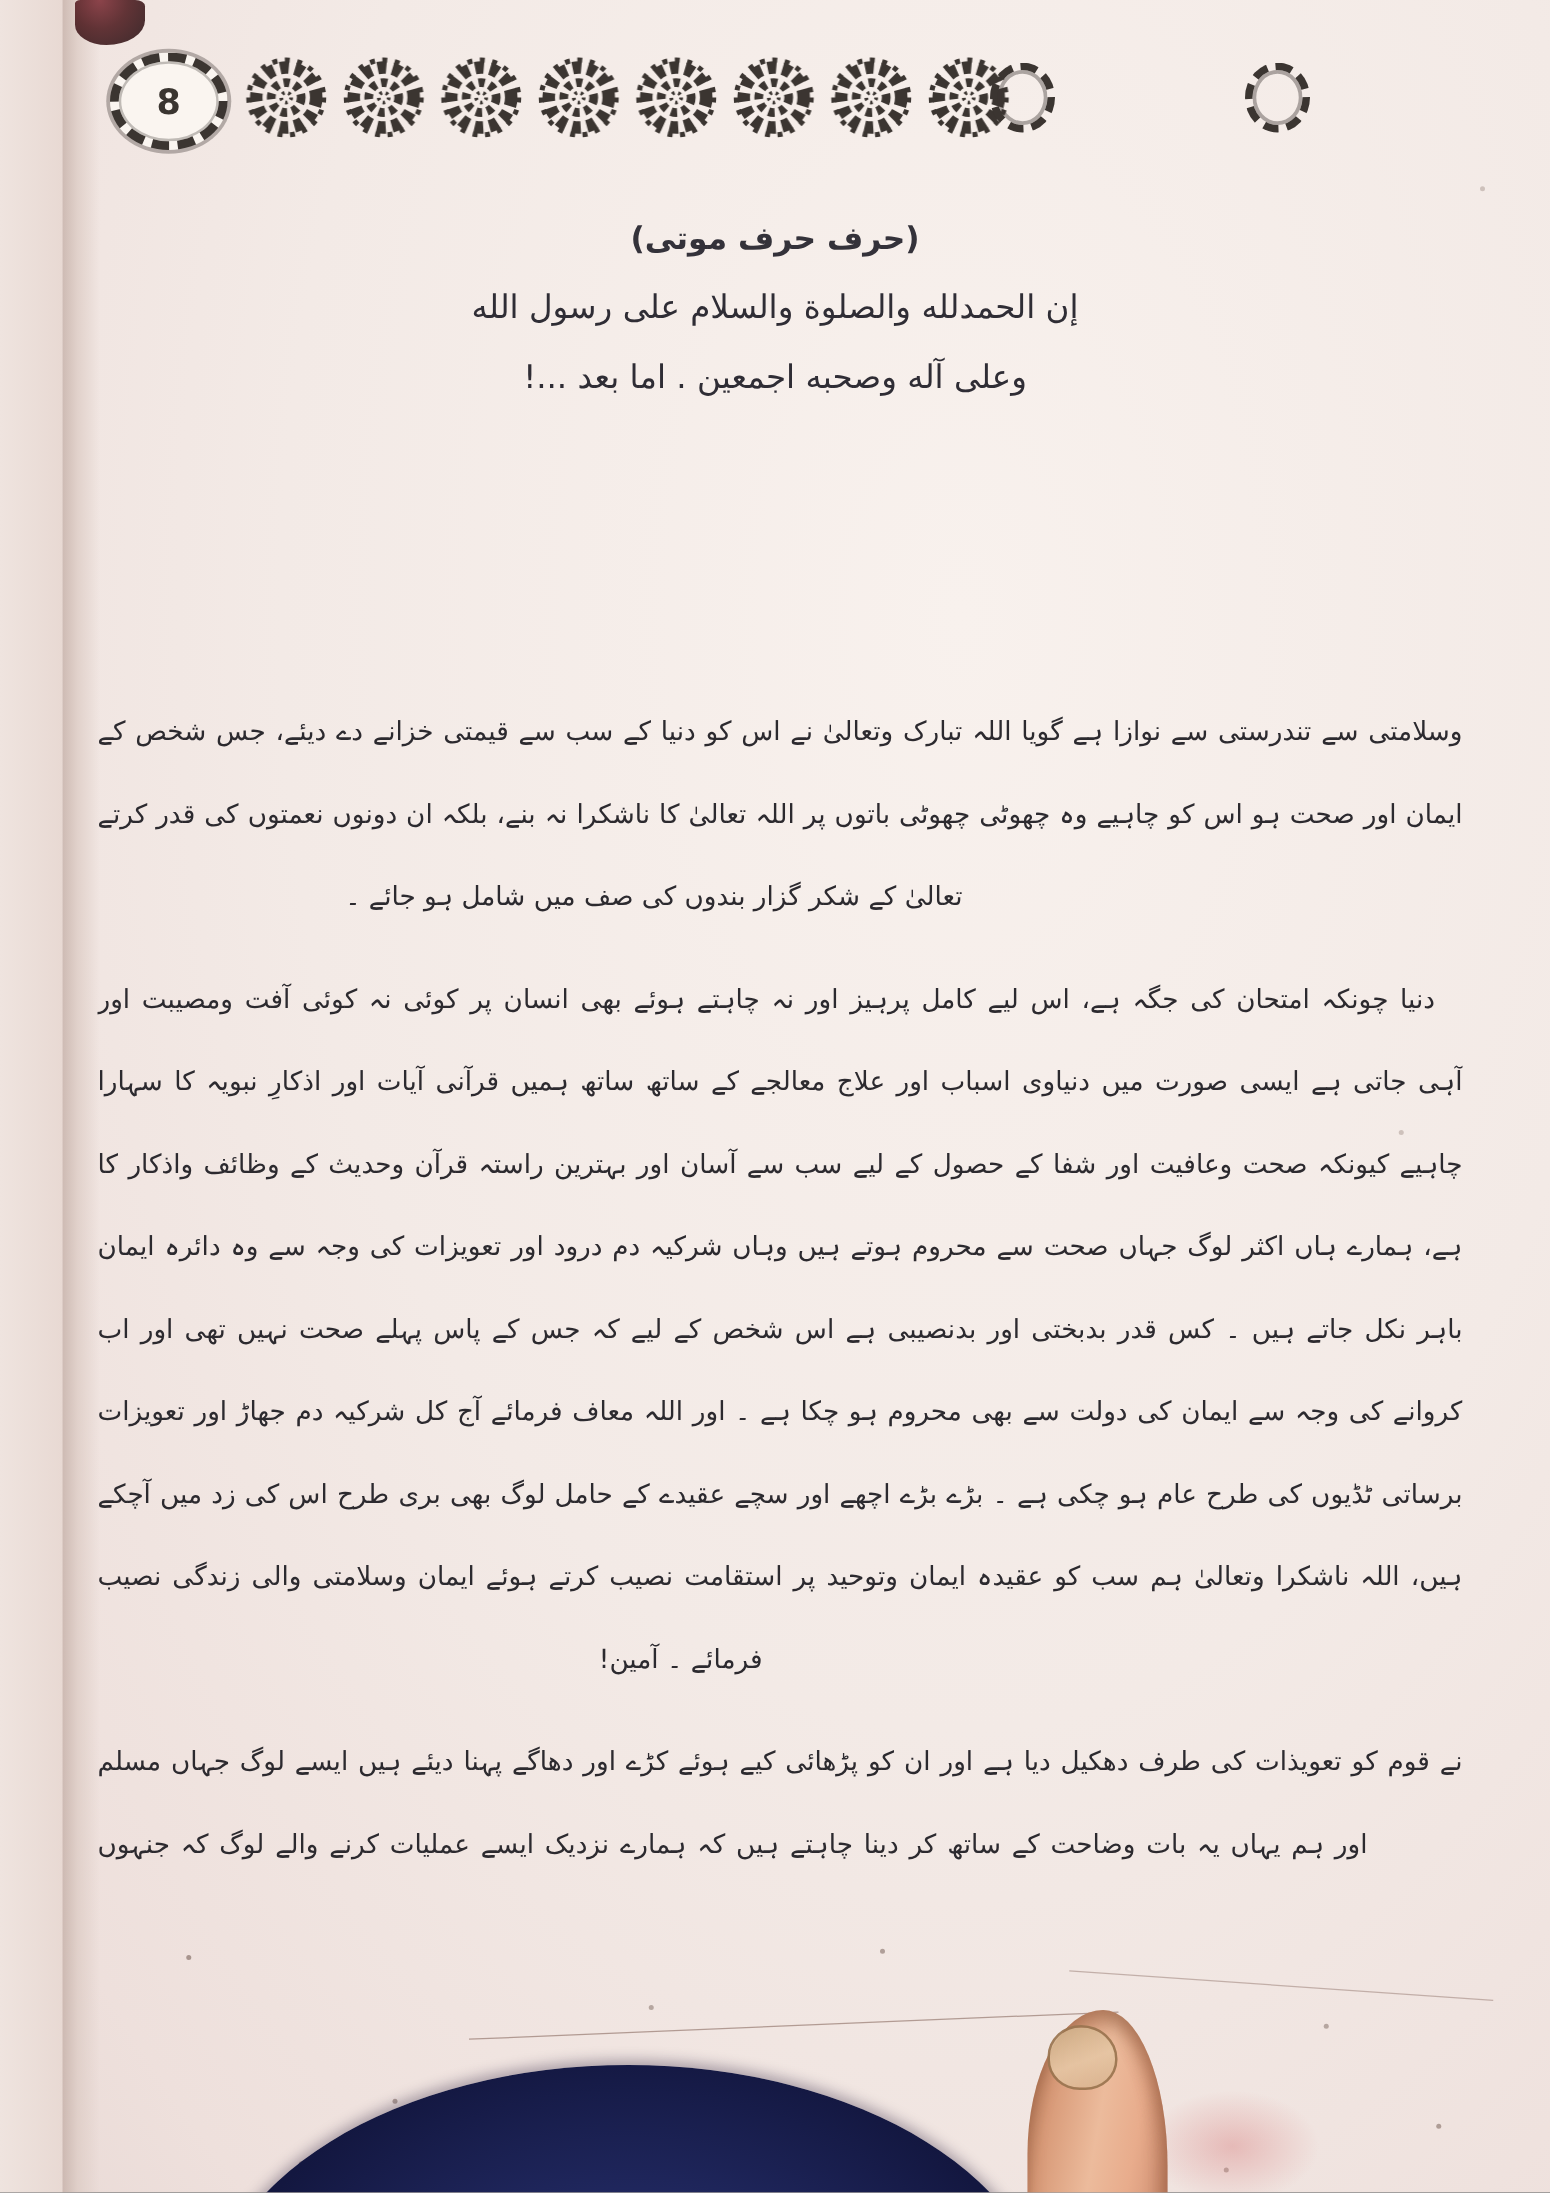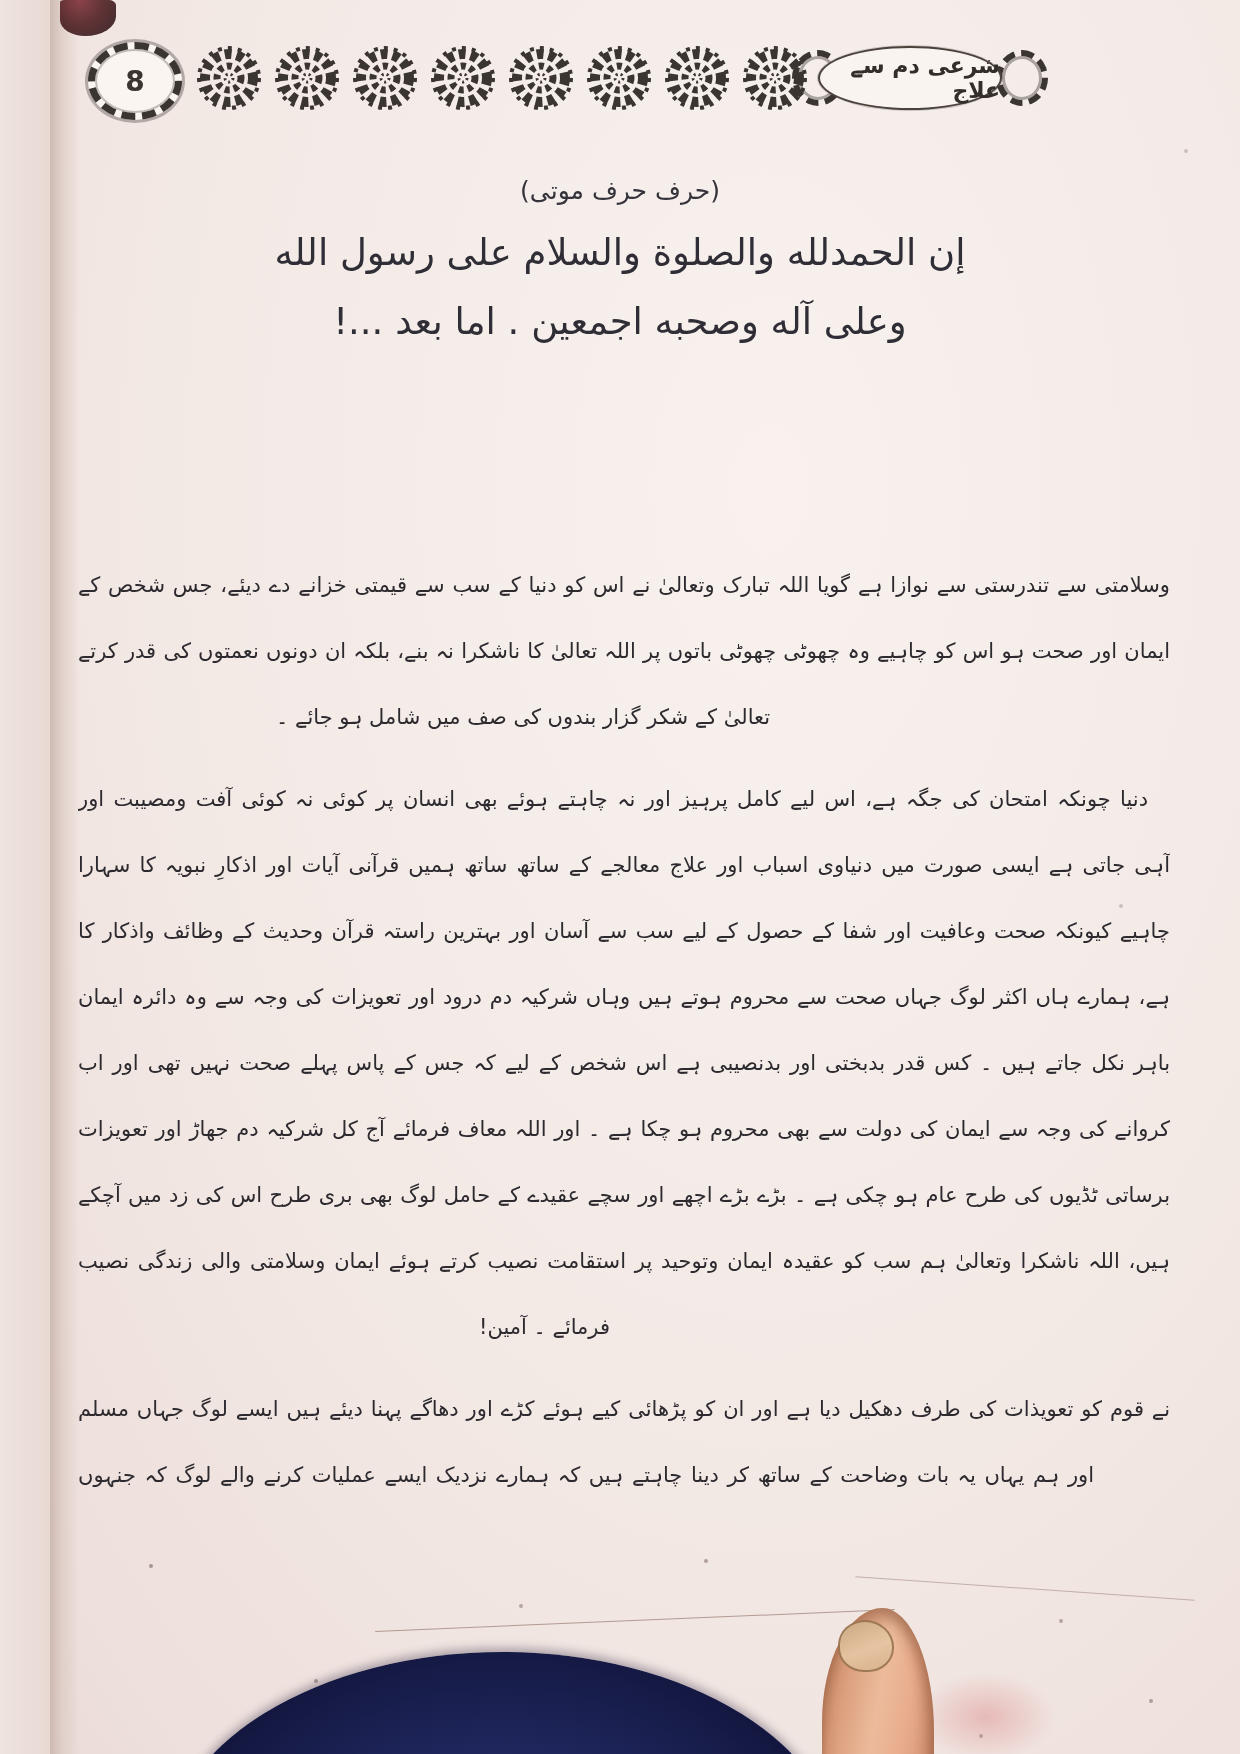--- a/index.html
+++ b/index.html
@@ -90,22 +90,22 @@
   }
   .rosette-left  { left:792px; z-index:1; }
   .rosette-right { left:996px; z-index:1; }
   
   .title-block { position:absolute; left:0; top:168px; width:100%; text-align:center; direction:rtl; }
   .main-title {
     font-size:62px; font-weight:bold; color:#3d3c46;
     text-shadow:1px 1px 0 rgba(60,58,70,.35);
     line-height:130px;
   }
-  .subtitle { font-size:25px; font-weight:normal; color:#34323a; margin-top:8px; }
-  .arabic-line { font-size:37px; color:#2f2d35; margin-top:26px; }
+  .subtitle { font-size:25px; font-weight:bold; color:#34323a; margin-top:8px; }
+  .arabic-line { font-size:26px; color:#2f2d35; margin-top:26px; }
   
   .body-text {
     position:absolute; left:78px; top:552px; width:1092px;
     direction:rtl; font-size:21px; color:#2c2a2f;
   }
   .para { margin-bottom:16px; }
   .bline {
     height:66px; line-height:66px; overflow:hidden;
     text-align:justify; text-align-last:justify;
   }
@@ -138,23 +138,20 @@
               <circle cx="39" cy="38" r="24" stroke-width="10" stroke-dasharray="7 5"></circle>
               <circle cx="39" cy="38" r="12" stroke-width="7" stroke-dasharray="5 4"></circle>
               <circle cx="39" cy="38" r="4" stroke-width="3" stroke-dasharray="2 3"></circle>
             </g>
           </pattern>
         </defs>
         <rect width="622" height="76" fill="url(#ros)"></rect>
       </svg>
     </div>
     <div class="rosette-small rosette-left"></div>
-    <div class="cartouche">
-      <span>شرعی دم سے علاج</span>
-    </div>
     <div class="rosette-small rosette-right"></div>
   </header>
 
   <section class="title-block">
     <div class="subtitle">(حرف حرف موتی)</div>
     <div class="arabic-line">إن الحمدلله والصلوة والسلام على رسول الله</div>
     <div class="arabic-line">وعلى آله وصحبه اجمعين . اما بعد ...!</div>
   </section>
 
   <section class="body-text">

